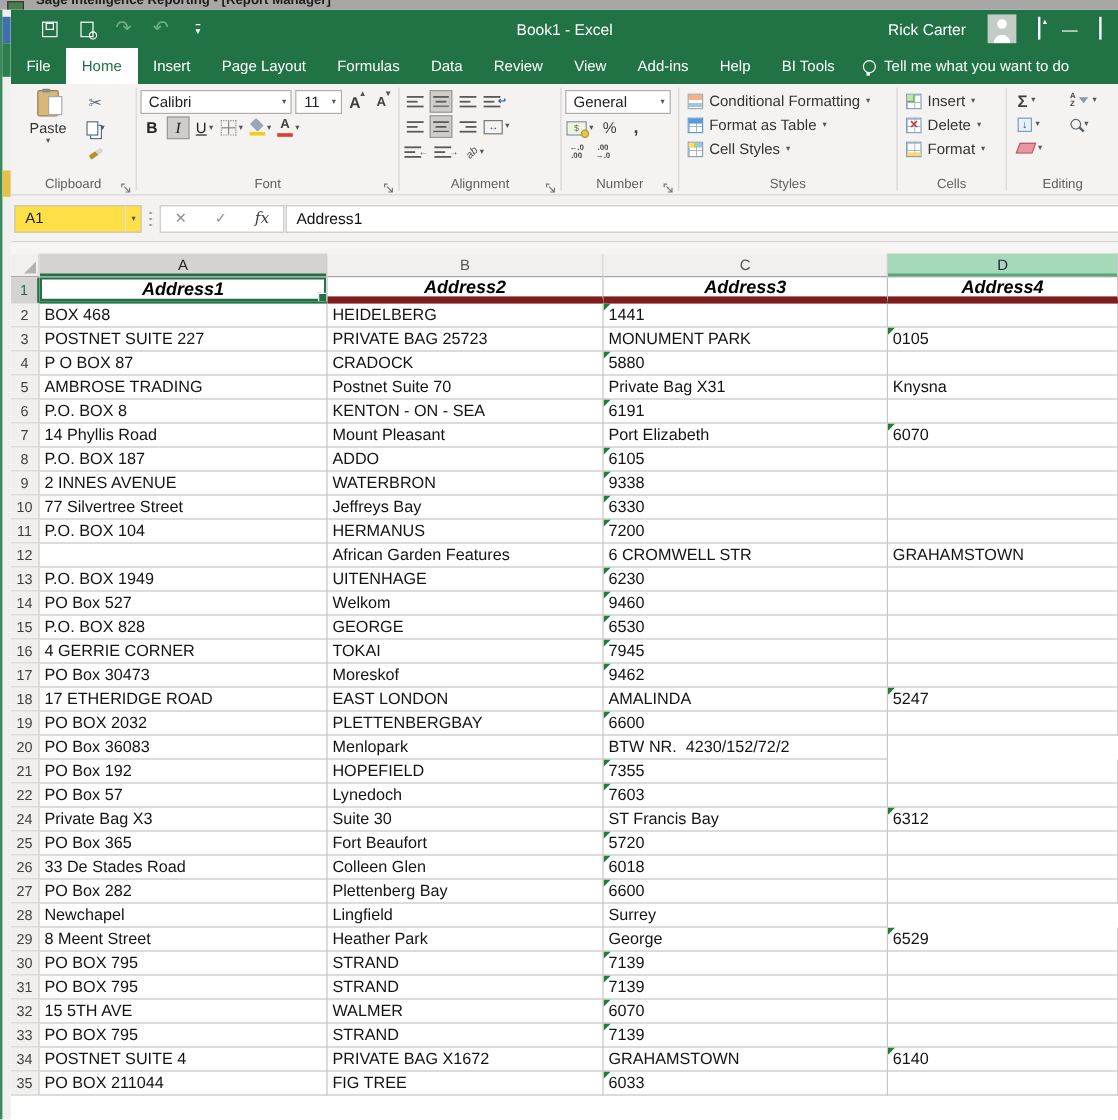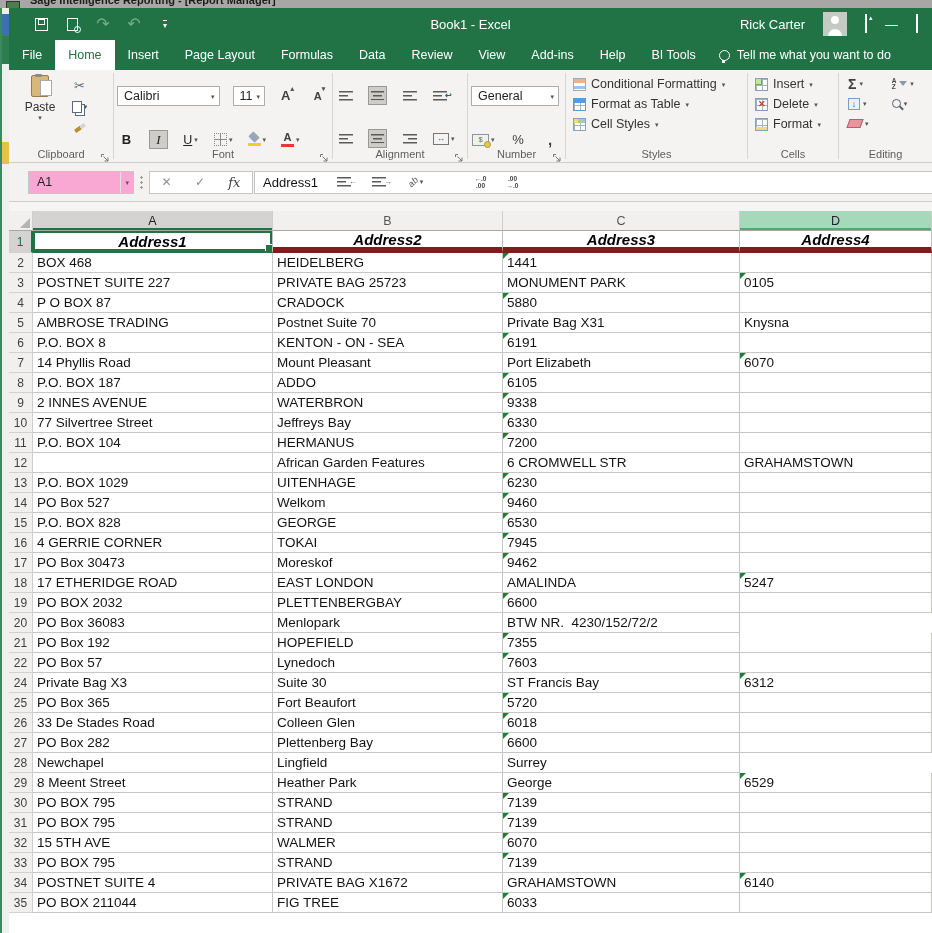--- a/index.html
+++ b/index.html
@@ -69,21 +69,21 @@
   .clip::before{content:"";position:absolute;top:-2px;left:3px;width:7px;height:3px;background:#8b8b8b;border-radius:1px}
   .clip::after{content:"";position:absolute;right:-4px;top:4px;width:10px;height:14px;background:#fff;border:1px solid #a9a9a9}
   .pastebtn .plbl{font-size:12px;color:#333;margin-top:3px}
   .clipmini{display:flex;flex-direction:column;gap:2px;margin-left:6px;margin-top:2px}
   .i-scis{font-size:13px;color:#5a6b7d;line-height:13px}
   .i-copy{width:8px;height:10px;border:1px solid #5a6b7d;background:#fff;box-shadow:3px 3px 0 -1px #fff,3px 3px 0 0 #5a6b7d}
   .i-brush{width:12px;height:4px;background:linear-gradient(90deg,#b98f2f 55%,#d5d5d5 55%);transform:rotate(-35deg);border-radius:1px}
 
   
   #g-font{width:218px}
-  .frow{display:flex;gap:13px;margin:12px 0}
+  .frow{display:flex;align-items:center;gap:3px;margin:1px 0}
   .combo{height:20px;background:#fff;border:1px solid #aeadab;display:flex;align-items:center;font-size:12.5px;color:#222;padding-left:6px;box-sizing:border-box;justify-content:space-between}
   .combo .car{padding:0 4px}
   .cb-font{width:132px}.cb-size{width:40px}.cb-num{width:88px}
   .i-Aup,.i-Adn{font-weight:700;color:#3f3f3f;position:relative;font-size:13px}
   .i-Adn{font-size:11px}
   .i-Aup sup,.i-Adn sup{font-size:7px;position:relative;top:-4px;color:#555}
   .bB{font-weight:700;font-size:13px;color:#222}
   .bI{font-style:italic;font-size:13px;font-family:"Liberation Serif",serif;color:#222}
   .bU{font-size:12.5px;text-decoration:underline;color:#222}
   .ic-bord{width:13px;height:13px;border:1px dotted #888;box-sizing:border-box;background:linear-gradient(#888,#888) center/100% 1px no-repeat,linear-gradient(90deg,#888,#888) center/1px 100% no-repeat}
@@ -128,21 +128,21 @@
   .sig{font-size:14px;font-weight:700;color:#3f3f3f;line-height:12px}
   .az{display:flex;flex-direction:column;font-size:6.5px;font-weight:700;line-height:6px;color:#444}
   .funnel{width:0;height:0;border-left:4px solid transparent;border-right:4px solid transparent;border-top:5px solid #8a98a8}
   .fdn{width:12px;height:12px;border:1px solid #7a9cc6;background:#eaf1f8;color:#2b579a;font-size:9px;line-height:11px;text-align:center;box-sizing:border-box}
   .mag{width:7px;height:7px;border:1.5px solid #57606b;border-radius:50%;position:relative}
   .mag::after{content:"";position:absolute;width:5px;height:1.5px;background:#57606b;transform:rotate(45deg);right:-4px;bottom:-1px}
   .ers{width:12px;height:7px;background:#e995a0;border:1px solid #b4606d;transform:skewX(-20deg)}
 
   
   #fbar{height:38px;background:#f3f2f0;border-bottom:1px solid #d0cecb;display:flex;align-items:center;flex:0 0 auto}
-  .namebox{width:106px;height:23px;background:#f9a8d4;border:1px solid #c6c5c3;margin-left:19px;display:flex;align-items:center;font-size:12.5px;color:#222;box-sizing:border-box}
+  .namebox{width:106px;height:23px;background:#fde047;border:1px solid #c6c5c3;margin-left:3px;display:flex;align-items:center;font-size:12.5px;color:#222;box-sizing:border-box}
   .namebox .nb-t{padding-left:8px;flex:1}
   .namebox .car{border-left:1px solid #e3e2e0;height:100%;display:flex;align-items:center;padding:0 4px}
   .dots{width:3px;height:15px;margin:0 6px;background:radial-gradient(circle,#9a9a9a 1px,transparent 1.3px);background-size:3px 5px}
   .fxbox{width:104px;height:23px;background:#fff;border:1px solid #c6c5c3;display:flex;align-items:center;justify-content:space-around;box-sizing:border-box}
   .fx-x,.fx-ck{font-size:12px;color:#8f8f8f}
   .fx-fx{font-family:"DejaVu Serif",serif;font-style:italic;font-size:13px;color:#3f3f3f}
   .ffield{flex:1;height:23px;background:#fff;border:1px solid #c6c5c3;border-right:none;display:flex;align-items:center;font-size:13px;color:#111;padding-left:8px;box-sizing:border-box;margin-left:1px}
 
   #gap{height:9px;background:#f6f5f3;flex:0 0 auto}
 
@@ -697,21 +697,21 @@
           <div class="c">
             <span class="t">6 CROMWELL STR</span>
           </div>
           <div class="c">
             <span class="t">GRAHAMSTOWN</span>
           </div>
         </div>
         <div class="row">
           <div class="rh">13</div>
           <div class="c">
-            <span class="t">P.O. BOX 1029</span>
+            <span class="t">P.O. BOX 1949</span>
           </div>
           <div class="c">
             <span class="t">UITENHAGE</span>
           </div>
           <div class="c">
             <span class="tri"></span>
             <span class="t">6230</span>
           </div>
           <div class="c">
             <span class="t"></span>

